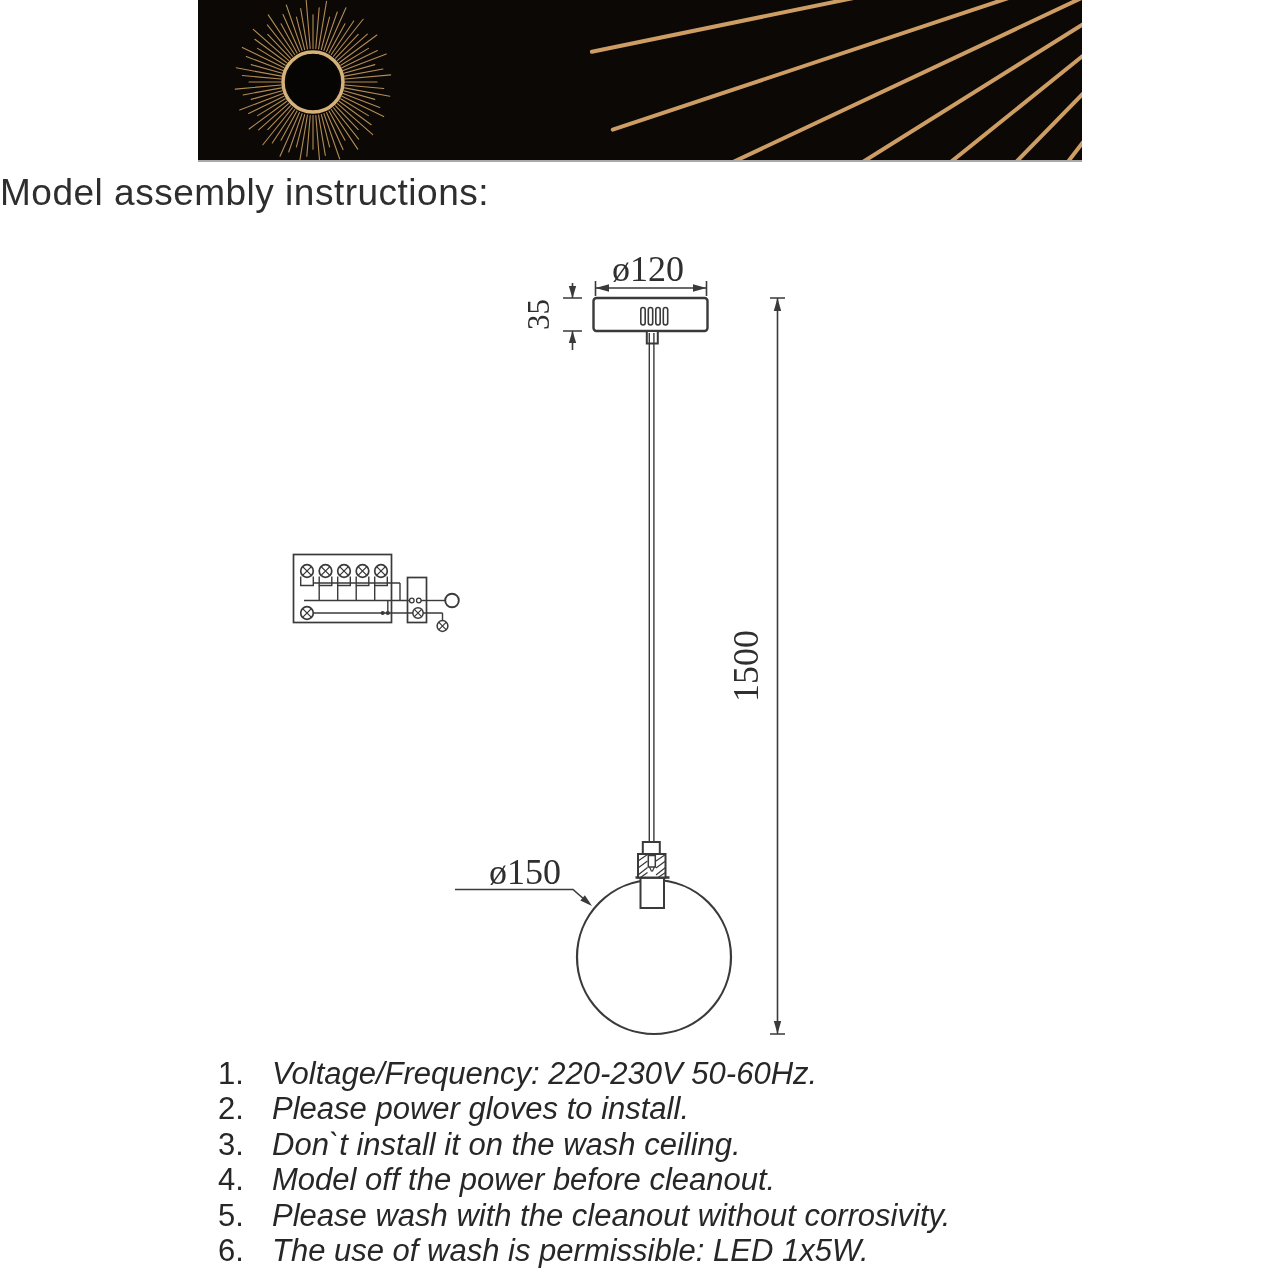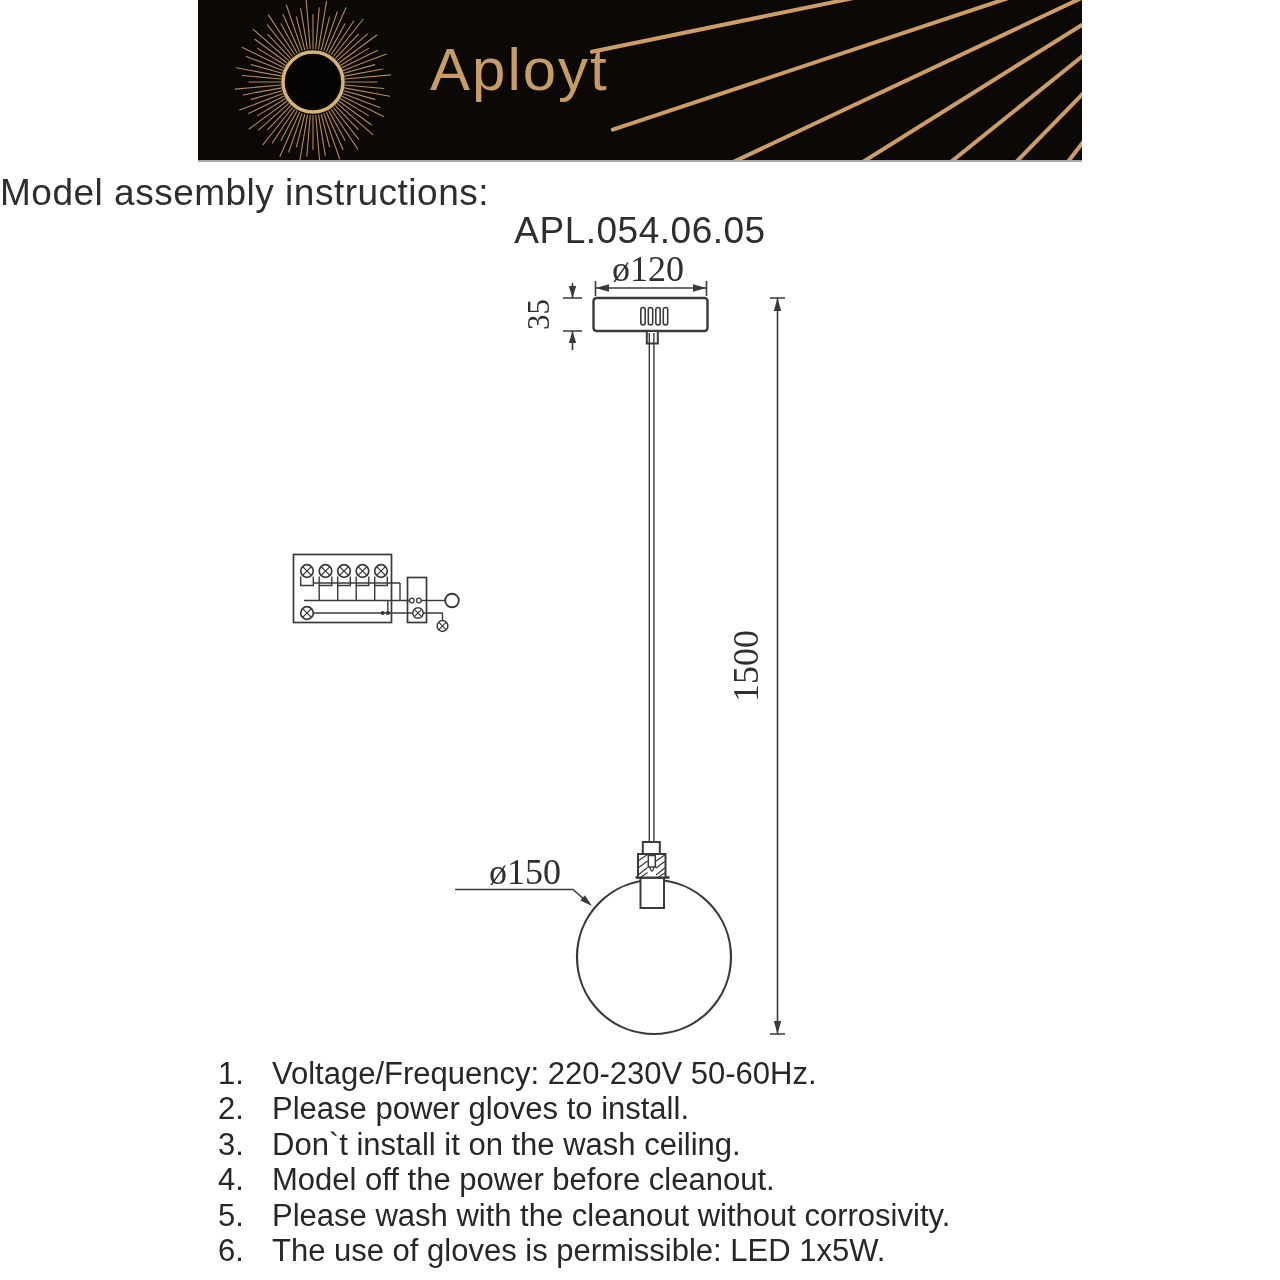--- a/index.html
+++ b/index.html
@@ -21,21 +21,21 @@
 
   
   .diagram{position:absolute;left:0;top:0;width:1280px;height:1280px;}
   .dimtext{font-family:"Liberation Serif",serif;font-size:36px;fill:#2f2f2f;}
   .dimtext.small{font-size:31px;}
 
   
   .instructions{position:absolute;left:218px;top:1056px;width:900px;}
   .instr-row{display:flex;align-items:flex-start;font-size:31px;line-height:35.4px;color:#272727;}
   .instr-num{width:54px;flex:0 0 54px;}
-  .instr-text{flex:1;}
+  .instr-text{flex:1;font-style:italic;}
 </style>
 </head>
 <body>
 
 <div id="page">
 
   <div class="banner">
     <svg width="884" height="160" viewBox="0 0 884 160">
       <g id="corner-rays">
           <line x1="1060" y1="-85" x2="1178.0807608135126" y2="584.6692720483014" stroke="#d9a66a" stroke-width="4" stroke-linecap="round" opacity="0.95"></line>
@@ -123,25 +123,23 @@
           <line x1="142.71281292110203" y1="65.19999999999999" x2="170.42562584220406" y2="48.39999999999997" stroke="#c59a5e" stroke-width="1.1" stroke-linecap="round" opacity="0.9"></line>
           <line x1="144.0018491851728" y1="67.80002640551248" x2="179.34785287960213" y2="50.493808587230816" stroke="#c59a5e" stroke-width="1.1" stroke-linecap="round" opacity="0.9"></line>
           <line x1="145.07016386514908" y1="70.50812318425753" x2="188.29602442130084" y2="53.988550261627736" stroke="#c59a5e" stroke-width="1.1" stroke-linecap="round" opacity="0.9"></line>
           <line x1="145.9096264412502" y1="73.30368008455531" x2="176.81925288250036" y2="64.6073601691106" stroke="#c59a5e" stroke-width="1.1" stroke-linecap="round" opacity="0.9"></line>
           <line x1="146.51384809639066" y1="76.1654212303911" x2="184.92135046386676" y2="69.05452835493027" stroke="#c59a5e" stroke-width="1.1" stroke-linecap="round" opacity="0.9"></line>
           <line x1="146.87823033893585" y1="79.07156704367868" x2="192.70318645115617" y2="74.86194466896679" stroke="#c59a5e" stroke-width="1.1" stroke-linecap="round" opacity="0.9"></line>
         </g>
       <circle cx="115" cy="82" r="30" fill="none" stroke="#ecc588" stroke-width="3.5" opacity="0.9"></circle>
       <ellipse cx="115" cy="82" rx="26" ry="28" fill="#070503"></ellipse>
     </svg>
-    <span class="logotype">Aployt</span>
   </div>
 
   <div class="title">Model assembly instructions:</div>
-  <div class="model">APL.054.06.05</div>
 
   <svg class="diagram" viewBox="0 0 1280 1280" fill="none" stroke="#3a3a3a" stroke-width="2">
 
     <g>
       <path d="M595.5 296 V281 M706.5 296 V281 M595.5 288 H706.5" stroke-width="1.6"></path>
       <polygon points="595.5,288 609,284.2 609,291.8" fill="#3a3a3a" stroke="none"></polygon>
       <polygon points="706.5,288 693,284.2 693,291.8" fill="#3a3a3a" stroke="none"></polygon>
       <text class="dimtext" x="648" y="281" text-anchor="middle" stroke="none">ø120</text>
     </g>
 
@@ -261,17 +259,17 @@
     <div class="instr-row">
       <span class="instr-num">4.</span>
       <span class="instr-text">Model off the power before cleanout.</span>
     </div>
     <div class="instr-row">
       <span class="instr-num">5.</span>
       <span class="instr-text">Please wash with the cleanout without corrosivity.</span>
     </div>
     <div class="instr-row">
       <span class="instr-num">6.</span>
-      <span class="instr-text">The use of gloves is permissible: LED 1x5W.</span>
+      <span class="instr-text">The use of wash is permissible: LED 1x5W.</span>
     </div>
   </div>
 
 </div>
 
 </body></html>

